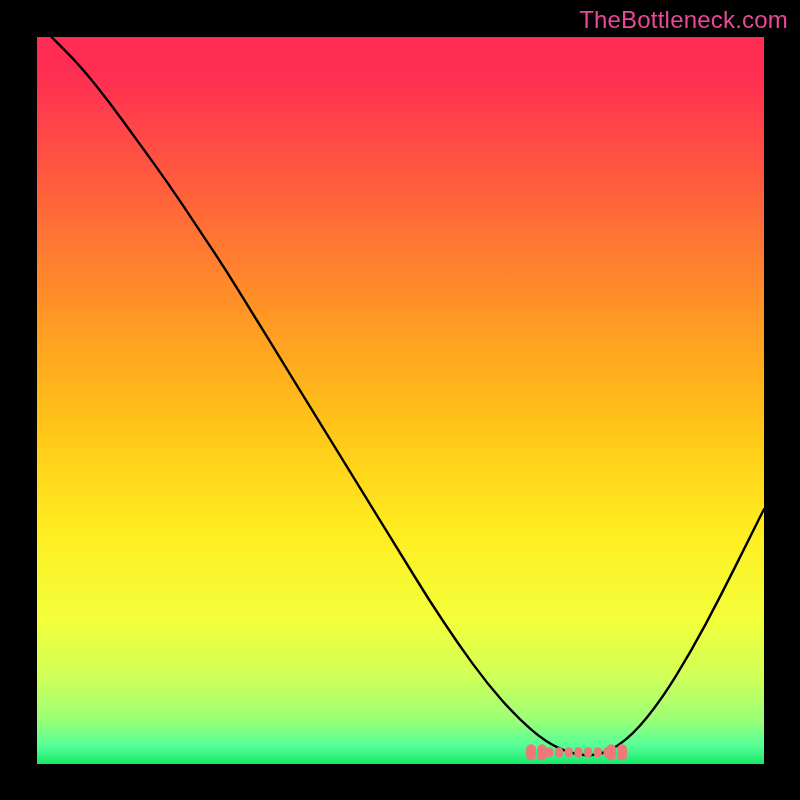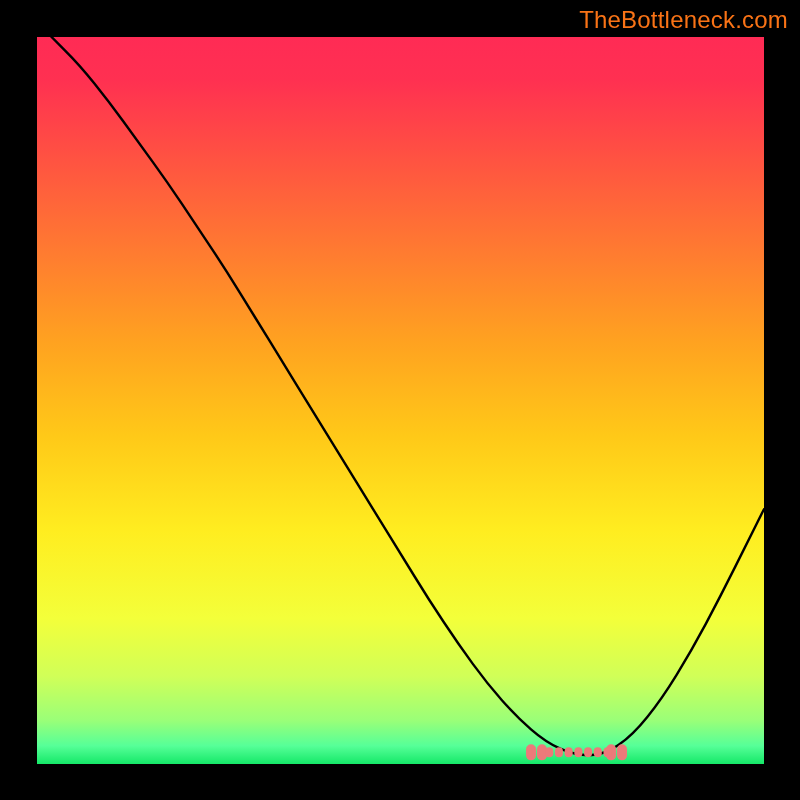--- a/index.html
+++ b/index.html
@@ -1,17 +1,17 @@
 <!DOCTYPE html>
 <html><head>
 <meta charset="utf-8">
 <style>
   * { margin: 0; padding: 0; box-sizing: border-box; }
   body { width: 800px; height: 800px; background: #000; position: relative; font-family: Arial, sans-serif; }
-  .watermark { position: absolute; top: 6px; right: 12px; color: #f97316; font-size: 24px; font-weight: 500; letter-spacing: 0.2px; z-index: 10; }
+  .watermark { position: absolute; top: 6px; right: 12px; color: #ec4899; font-size: 24px; font-weight: 500; letter-spacing: 0.2px; z-index: 10; }
   .plot-wrap { position: absolute; left: 36px; top: 36px; width: 728px; height: 728px; background: #000; }
   .plot-area { position: absolute; left: 0; top: 0; width: 728px; height: 728px; }
   .left-border { position: absolute; left: 34px; top: 34px; width: 3px; height: 732px; background: #000; z-index: 5; }
   .bottom-border { position: absolute; left: 34px; top: 764px; width: 732px; height: 3px; background: #000; z-index: 5; }
   .right-border { position: absolute; left: 764px; top: 34px; width: 3px; height: 733px; background: #000; z-index: 5; }
   .top-border { position: absolute; left: 34px; top: 34px; width: 732px; height: 3px; background: #000; z-index: 5; }
   svg.curve { position: absolute; left: 0; top: 0; width: 728px; height: 728px; z-index: 3; }
 </style>
 </head>
 <body>

